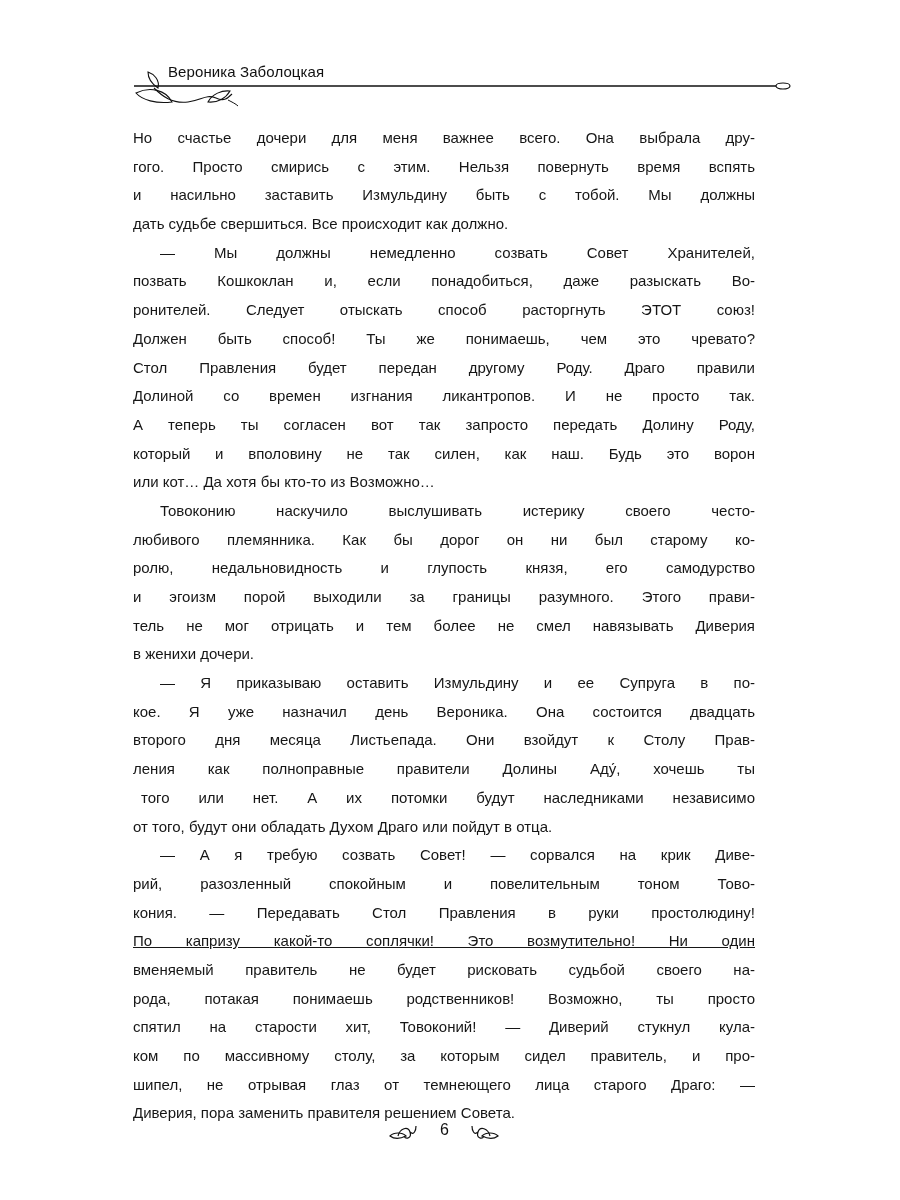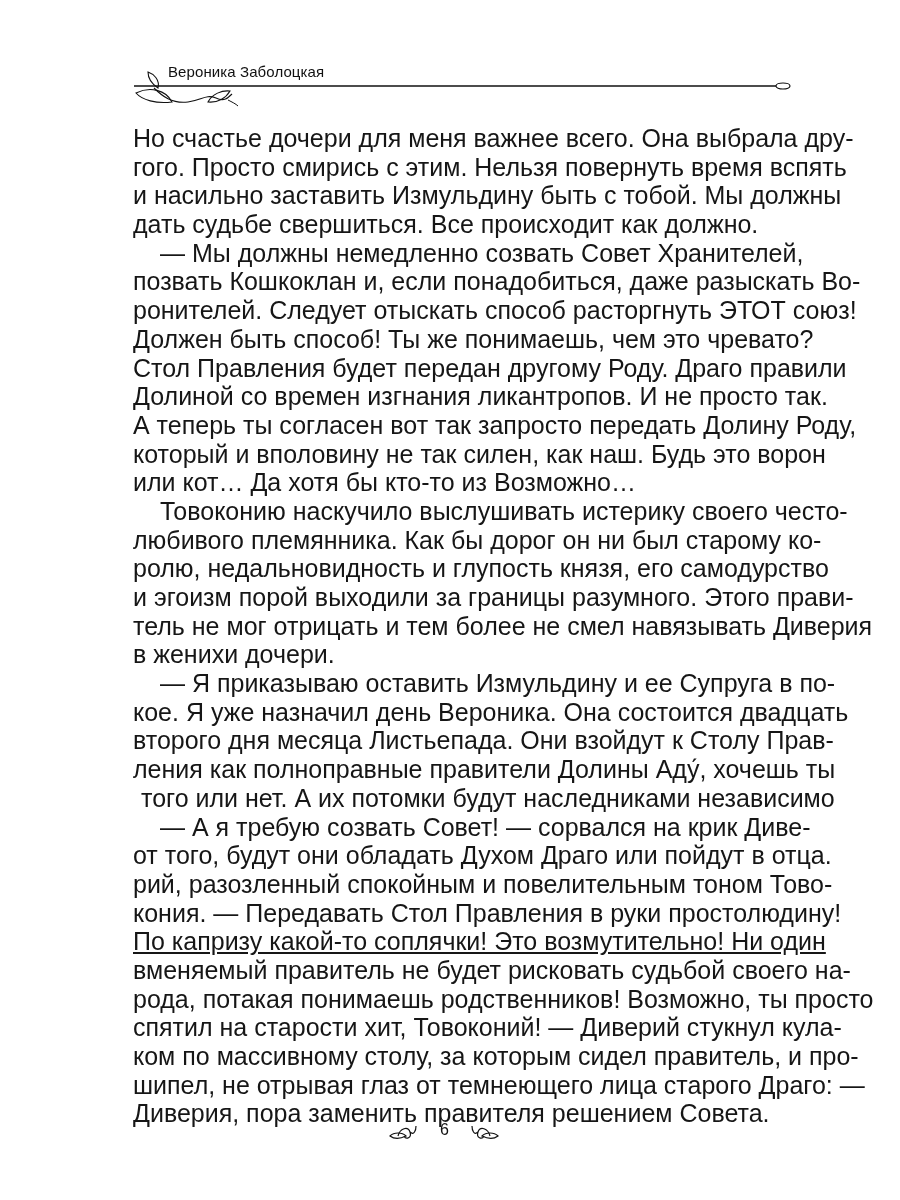--- a/index.html
+++ b/index.html
@@ -3,21 +3,21 @@
 <meta charset="utf-8">
 <style>
   html, body { margin: 0; padding: 0; background: #ffffff; }
   body { width: 900px; height: 1200px; position: relative; overflow: hidden;
          font-family: "Liberation Sans", "DejaVu Sans", sans-serif; color: #1a1a1a; }
   .header { position: absolute; left: 132px; top: 60px; width: 670px; height: 60px; }
   .header-author { position: absolute; left: 36px; top: 3px; font-size: 15px; letter-spacing: 0.1px; color: #111; white-space: nowrap; }
   .header-ornament { position: absolute; left: 0; top: 0; }
   .page-text { position: absolute; left: 133px; top: 124px; width: 622px;
                font-family: "Liberation Sans Narrow", "Liberation Sans", sans-serif;
-               font-size: 25px; line-height: 28.7px; color: #161616; }
+               font-size: 15px; line-height: 28.7px; color: #161616; }
   .line { display: block; white-space: nowrap; text-align: justify; text-align-last: justify; height: 28.7px; overflow: visible; }
   .line.last { text-align-last: left; }
   .line.indent { padding-left: 27px; }
   .footer { position: absolute; left: 380px; top: 1120px; width: 140px; height: 30px; }
   .page-number { position: absolute; left: 60px; top: 1px; font-size: 16px; color: #111; }
 </style>
 </head>
 <body>
 
 <div class="header">
@@ -57,22 +57,22 @@
     <span class="line" style="white-space: nowrap;"><span style="white-space: nowrap; word-spacing: 0px;">любивого племянника. Как бы дорог он ни был старому ко-</span></span>
     <span class="line" style="white-space: nowrap;"><span style="white-space: nowrap; word-spacing: 0px;">ролю, недальновидность и глупость князя, его самодурство</span></span>
     <span class="line" style="white-space: nowrap;"><span style="white-space: nowrap; word-spacing: 0px;">и эгоизм порой выходили за границы разумного. Этого прави-</span></span>
     <span class="line" style="white-space: nowrap;"><span style="white-space: nowrap; word-spacing: 0px;">тель не мог отрицать и тем более не смел навязывать Диверия</span></span>
     <span class="line last" style="white-space: nowrap;"><span style="white-space: nowrap;">в женихи дочери.</span></span>
     <span class="line indent" style="white-space: nowrap;"><span style="white-space: nowrap; word-spacing: 0px;">— Я приказываю оставить Измульдину и ее Супруга в по-</span></span>
     <span class="line" style="white-space: nowrap;"><span style="white-space: nowrap; word-spacing: 0px;">кое. Я уже назначил день Вероника. Она состоится двадцать</span></span>
     <span class="line" style="white-space: nowrap;"><span style="white-space: nowrap; word-spacing: 0px;">второго дня месяца Листьепада. Они взойдут к Столу Прав-</span></span>
     <span class="line" style="white-space: nowrap;"><span style="white-space: nowrap; word-spacing: 0px;">ления как полноправные правители Долины Аду́, хочешь ты</span></span>
     <span class="line" style="white-space: nowrap;"><span style="white-space: nowrap; word-spacing: 0px; margin-left: 8px;">того или нет. А их потомки будут наследниками независимо</span></span>
+    <span class="line last" style="white-space: nowrap;"><span style="white-space: nowrap;">от того, будут они обладать Духом Драго или пойдут в отца.</span></span>
     <span class="line indent" style="white-space: nowrap;"><span style="white-space: nowrap; word-spacing: 0px;">— А я требую созвать Совет! — сорвался на крик Диве-</span></span>
-    <span class="line last" style="white-space: nowrap;"><span style="white-space: nowrap;">от того, будут они обладать Духом Драго или пойдут в отца.</span></span>
     <span class="line" style="white-space: nowrap;"><span style="white-space: nowrap; word-spacing: 0px;">рий, разозленный спокойным и повелительным тоном Тово-</span></span>
     <span class="line" style="white-space: nowrap;"><span style="white-space: nowrap; word-spacing: 0px;">кония. — Передавать Стол Правления в руки простолюдину!</span></span>
     <span class="line" style="white-space: nowrap; text-decoration: underline;"><span style="white-space: nowrap; word-spacing: 0px;">По капризу какой-то соплячки! Это возмутительно! Ни один</span></span>
     <span class="line" style="white-space: nowrap;"><span style="white-space: nowrap; word-spacing: 0px;">вменяемый правитель не будет рисковать судьбой своего на-</span></span>
     <span class="line" style="white-space: nowrap;"><span style="white-space: nowrap; word-spacing: 0px;">рода, потакая понимаешь родственников! Возможно, ты просто</span></span>
     <span class="line" style="white-space: nowrap;"><span style="white-space: nowrap; word-spacing: 0px;">спятил на старости хит, Товоконий! — Диверий стукнул кула-</span></span>
     <span class="line" style="white-space: nowrap;"><span style="white-space: nowrap; word-spacing: 0px;">ком по массивному столу, за которым сидел правитель, и про-</span></span>
     <span class="line" style="white-space: nowrap;"><span style="white-space: nowrap; word-spacing: 0px;">шипел, не отрывая глаз от темнеющего лица старого Драго: —</span></span>
     <span class="line last" style="white-space: nowrap;"><span style="white-space: nowrap;">Диверия, пора заменить правителя решением Совета.</span></span>
   </div>

